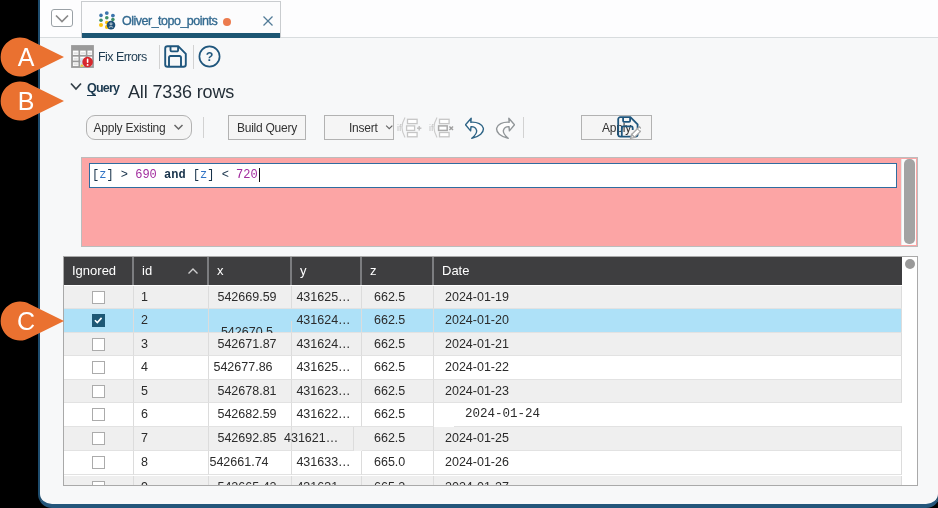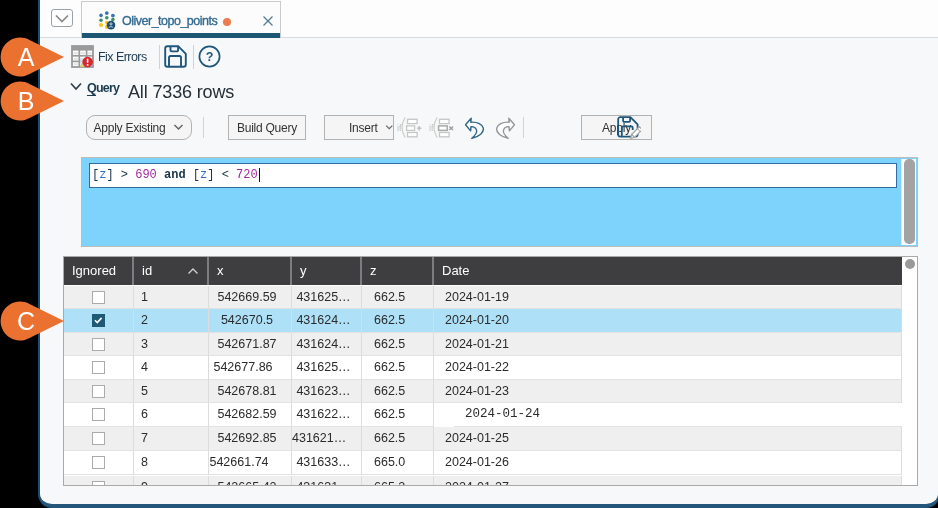--- a/index.html
+++ b/index.html
@@ -33,21 +33,21 @@
   #queryword span.u { border-bottom:1.5px solid #1c3a50; }
   #allrows { position:absolute; left:88px; top:82px; font-size:18px; color:#242f38; letter-spacing:-0.15px; }
 
   
   .btn { position:absolute; top:115px; height:25px; background:#f5f5f5;
     border:1px solid #b2b2b2; font-size:12px; color:#333; letter-spacing:-0.25px;
     display:flex; align-items:center; justify-content:center; }
 
   
   #qbox { position:absolute; left:41px; top:157px; width:837px; height:90px;
-    background:#7dd3fc; border:1px solid #bcbcbc; }
+    background:#fca5a5; border:1px solid #bcbcbc; }
   #qtrack { position:absolute; top:1px; right:1px; bottom:1px; width:15px; background:#fbfbfb; border-left:1px solid #e7e7e7; }
   #qthumb { position:absolute; top:1px; right:2px; width:11px; height:85px;
     background:#a3a3a3; border-radius:5px; }
   #qinput { position:absolute; left:7px; top:5px; width:808px; height:25px;
     border:1px solid #2f6da0; background:#fff;
     font-family:"Liberation Mono", monospace; font-size:12px; line-height:23px;
     padding-left:2px; white-space:pre; color:#17324a; }
   #qinput .z { color:#2f72c4; }
   #qinput .num { color:#a22b9e; }
   #qinput .kw { font-weight:700; color:#17324a; }
@@ -232,21 +232,21 @@
             <div class="cell rline" style="left:370px; width:468px; padding-left:11px;">2024-01-19</div>
           </div>
           <div class="row" style="top:52px; height:24px; background:#aee1f8;">
             <div class="cell rline" style="left:0; width:70px;"></div>
             <div class="cb cbchk" style="top:5px">
               <svg width="10.5" height="10.5" viewBox="0 0 11 11">
                 <polyline points="2,5.5 4.5,8 9,3" fill="none" stroke="#fff" stroke-width="1.7"></polyline>
               </svg>
             </div>
             <div class="cell rline" style="left:70px; width:75px; padding-left:7px;">2</div>
-            <div class="cell rline" style="left:145px; width:83px; text-align:center;padding-right:6px;">542670.5</div>
+            <div class="cell rline" style="left:145px; width:83px; text-align:center;padding-right:6px;margin-top:12px;">542670.5</div>
             <div class="cell rline" style="left:228px; width:70px; text-align:center;padding-right:6px;">431624…</div>
             <div class="cell rline" style="left:298px; width:72px; padding-left:12px;">662.5</div>
             <div class="cell rline" style="left:370px; width:468px; padding-left:11px;">2024-01-20</div>
           </div>
           <div class="row" style="top:76px; height:23px; background:#efefef;">
             <div class="cell rline" style="left:0; width:70px;"></div>
             <div class="cb"></div>
             <div class="cell rline" style="left:70px; width:75px; padding-left:7px;">3</div>
             <div class="cell rline" style="left:145px; width:83px; text-align:center;padding-right:6px;">542671.87</div>
             <div class="cell rline" style="left:228px; width:70px; text-align:center;padding-right:6px;">431624…</div>
@@ -278,21 +278,21 @@
             <div class="cell rline" style="left:145px; width:83px; text-align:center;padding-right:6px;">542682.59</div>
             <div class="cell rline" style="left:228px; width:70px; text-align:center;padding-right:6px;">431622…</div>
             <div class="cell rline" style="left:298px; width:72px; padding-left:12px;">662.5</div>
             <div class="cell rline" style="left:390px; width:468px; padding-left:11px;font-family:Liberation Mono, monospace;">2024-01-24</div>
           </div>
           <div class="row" style="top:170px; height:24px; background:#efefef;">
             <div class="cell rline" style="left:0; width:70px;"></div>
             <div class="cb"></div>
             <div class="cell rline" style="left:70px; width:75px; padding-left:7px;">7</div>
             <div class="cell rline" style="left:145px; width:83px; text-align:center;padding-right:6px;">542692.85</div>
-            <div class="cell rline" style="left:228px; width:70px; text-align:center;padding-right:22px;">431621…</div>
+            <div class="cell rline" style="left:220px; width:70px; text-align:center;padding-right:22px;">431621…</div>
             <div class="cell rline" style="left:298px; width:72px; padding-left:12px;">662.5</div>
             <div class="cell rline" style="left:370px; width:468px; padding-left:11px;">2024-01-25</div>
           </div>
           <div class="row" style="top:194px; height:24px; background:#ffffff;">
             <div class="cell rline" style="left:0; width:70px;"></div>
             <div class="cb"></div>
             <div class="cell rline" style="left:70px; width:75px; padding-left:7px;">8</div>
             <div class="cell rline" style="left:145px; width:83px; text-align:center;padding-right:22px;">542661.74</div>
             <div class="cell rline" style="left:228px; width:70px; text-align:center;padding-right:6px;">431633…</div>
             <div class="cell rline" style="left:298px; width:72px; padding-left:12px;">665.0</div>

